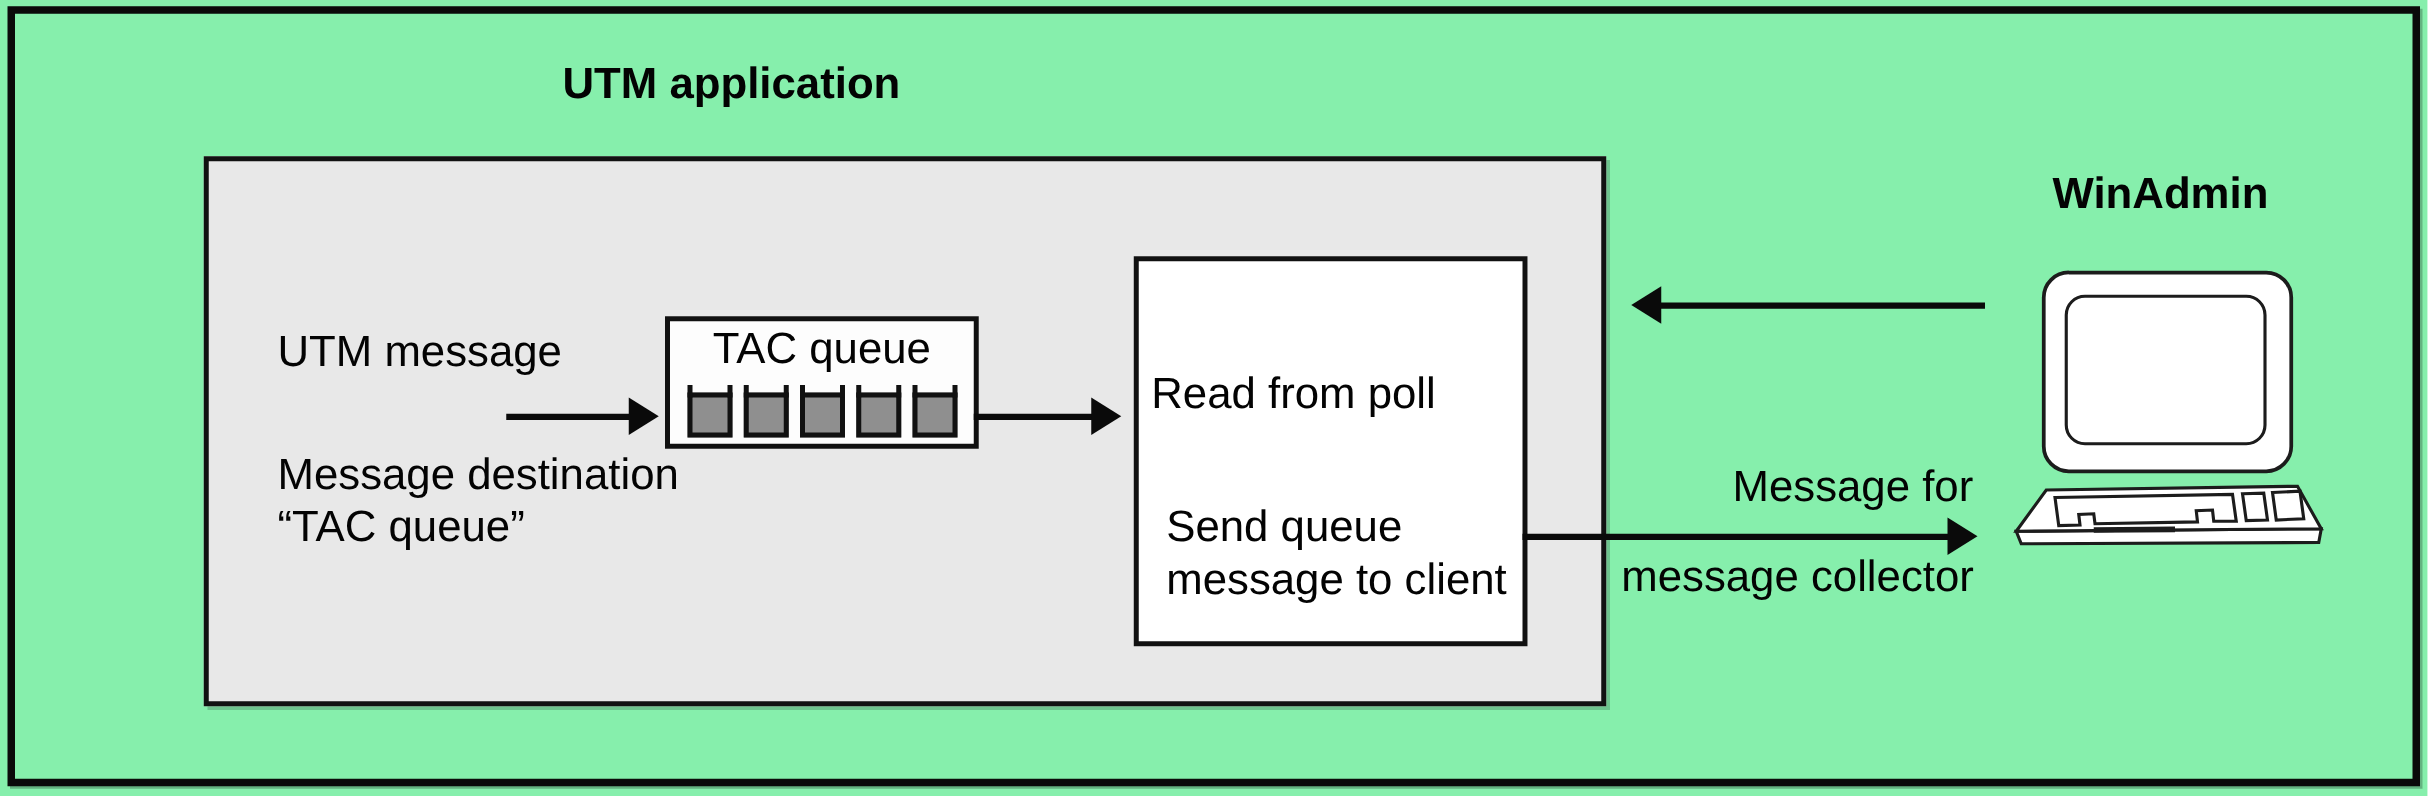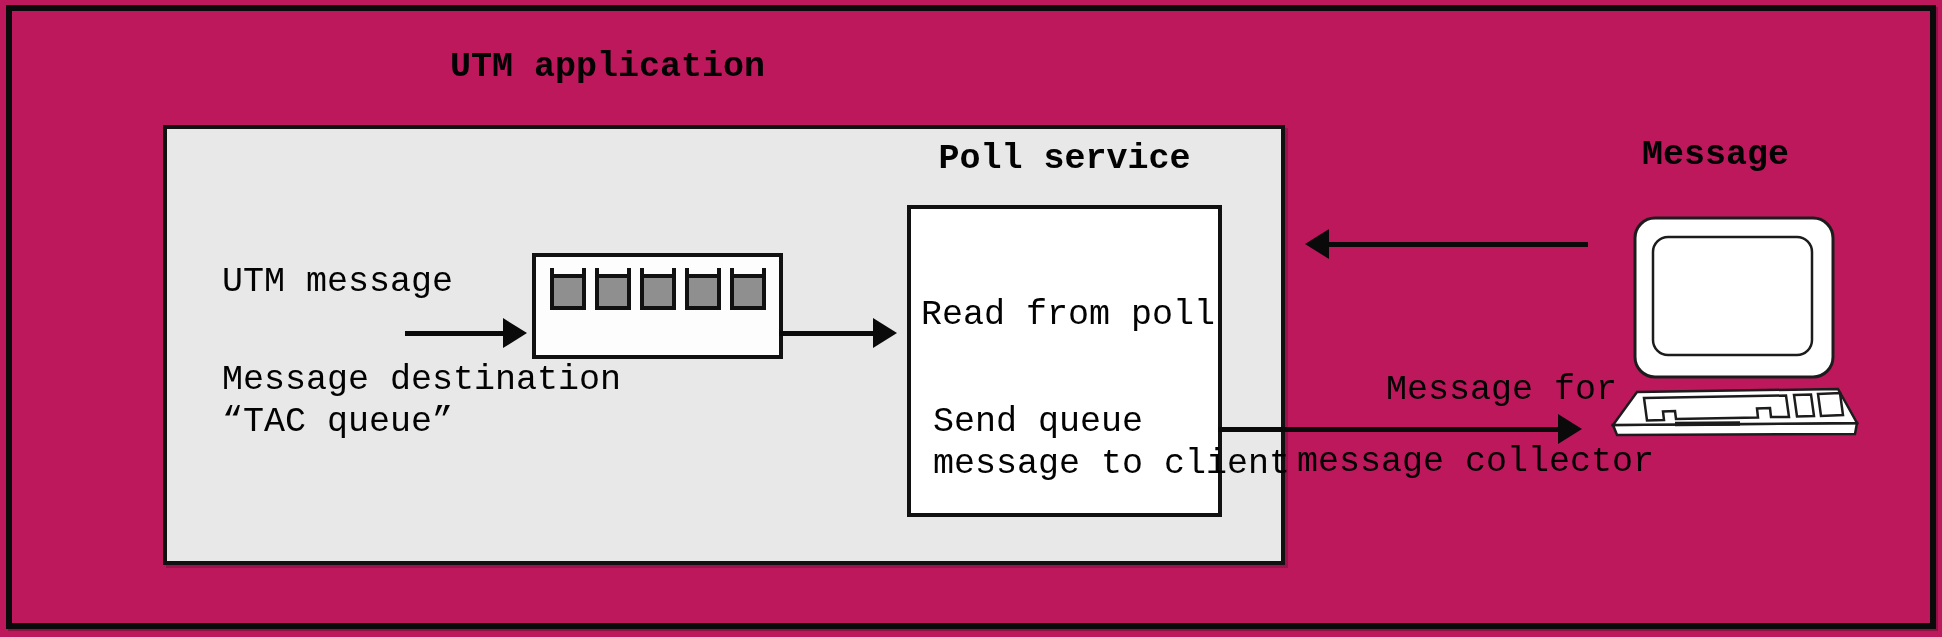--- a/index.html
+++ b/index.html
@@ -1,21 +1,21 @@
 <!DOCTYPE html>
 <html><head>
 <meta charset="utf-8">
 <style>
   html, body { margin: 0; padding: 0; background: #ffffff; }
   .canvas {
     position: relative;
     width: 1942px;
     height: 637px;
-    background: #be185d;
-    font-family: Liberation Mono, monospace;
+    background: #86efac;
+    font-family: Liberation Sans, sans-serif;
     color: #000;
     overflow: hidden;
   }
   .outer-frame {
     position: absolute;
     left: 6px; top: 5px; right: 6px; bottom: 8px;
     border: 6px solid #0a0a0a;
     box-shadow: 2px 2px 0 rgba(0,0,0,0.25);
   }
   .label {
@@ -113,53 +113,53 @@
   <div class="label" style="left:222px; top:261px;">UTM message</div>
   <div class="label" style="left:222px; top:359px;">Message destination
 “TAC queue”</div>
 
   <div>
     <div class="arrow-line" style="left:405px; top:331px; width:99px;"></div>
     <div class="arrow-head right" style="left:503px; top:318px;"></div>
   </div>
 
   <div class="tac-box">
+    <div class="tac-title">TAC queue</div>
     <div class="slots" id="slots">
         <div class="slot"></div>
         <div class="slot"></div>
         <div class="slot"></div>
         <div class="slot"></div>
         <div class="slot"></div>
       </div>
   </div>
 
   <div>
     <div class="arrow-line" style="left:779px; top:331px; width:95px;"></div>
     <div class="arrow-head right" style="left:873px; top:318px;"></div>
   </div>
 
-  <div class="label bold poll-title">Poll service</div>
   <div class="poll-box"></div>
   <div class="label" style="left:921px; top:294px;">Read from poll</div>
   <div class="label" style="left:921px; top:401px;margin-left:12px;">Send queue
 message to client</div>
 
   <div>
     <div class="arrow-head left" style="left:1305px; top:229px;"></div>
     <div class="arrow-line" style="left:1328px; top:242px; width:260px;"></div>
   </div>
 
   <div class="label" style="left:1386px; top:369px;">Message for</div>
   <div>
     <div class="arrow-line" style="left:1218px; top:427px; width:341px;"></div>
     <div class="arrow-head right" style="left:1558px; top:414px;"></div>
   </div>
   <div class="label" style="left:1297px; top:441px;">message collector</div>
 
-  <div class="label bold" style="left:1642px; top:134px;">Message</div>
+  <div class="label bold" style="left:1642px; top:134px;">WinAdmin</div>
 
   <svg class="computer" width="280" height="240" viewBox="0 0 280 240">
 
     <rect x="35" y="13" width="198" height="159" rx="20" ry="20" fill="#ffffff" stroke="#1c1c1c" stroke-width="3"></rect>
     <rect x="53" y="32" width="159" height="118" rx="15" ry="15" fill="#ffffff" stroke="#1c1c1c" stroke-width="2.5"></rect>
 
     <polygon points="13,220 257,218 255,229 17,230" fill="#ffffff" stroke="#1c1c1c" stroke-width="2.5"></polygon>
 
     <polygon points="37,187 238,184 257,218 13,220" fill="#ffffff" stroke="#1c1c1c" stroke-width="2.5"></polygon>
 

